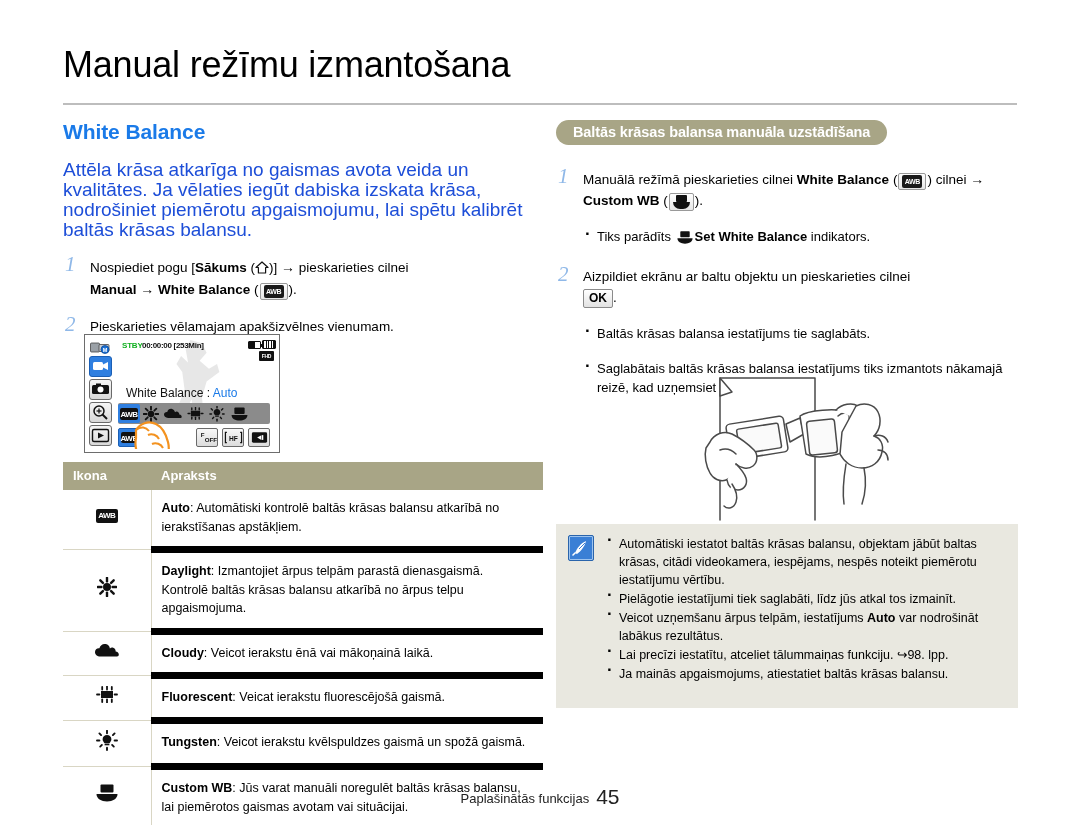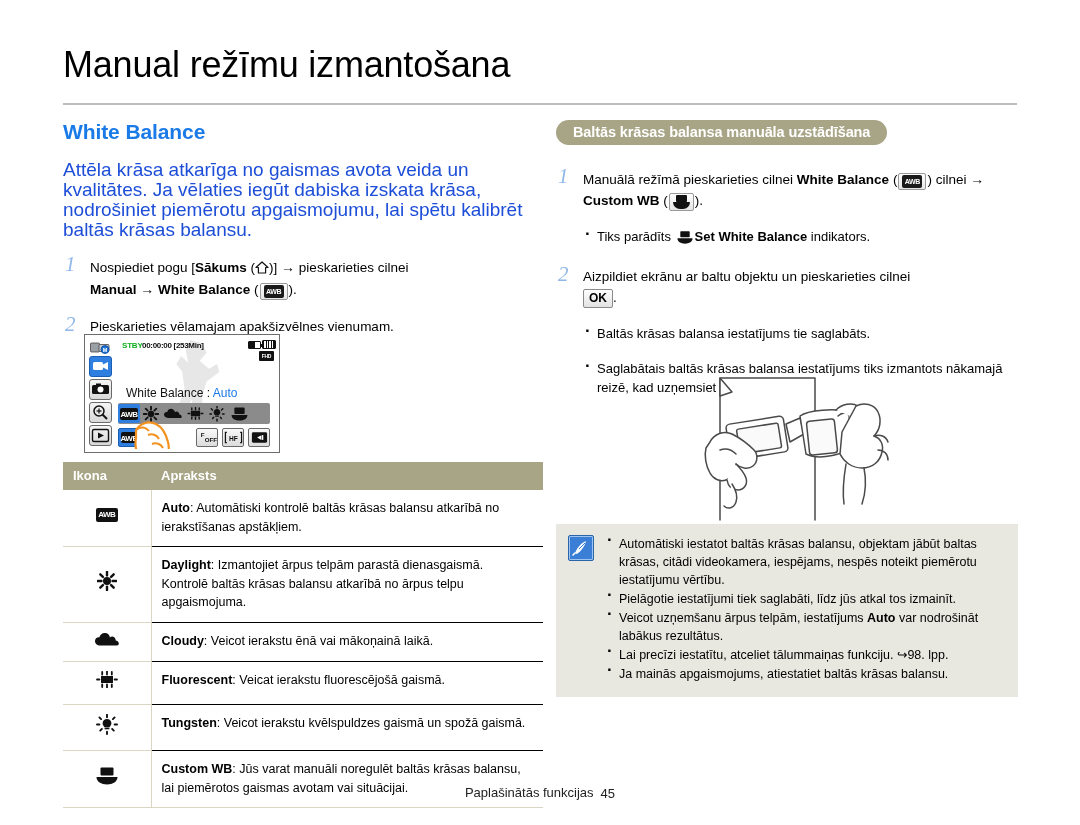--- a/index.html
+++ b/index.html
@@ -304,21 +304,21 @@
     text-align: left;
     padding: 6px 10px 7px 10px;
     font-size: 13px;
     border: none;
   }
   .tbl th.c1 { width: 88px; }
   .tbl td {
     padding: 9px 10px 10px 10px;
     vertical-align: top;
     line-height: 18.5px;
-    border-bottom: 1px solid #000000;
+    border-bottom: 7px solid #000000;
   }
   .tbl td.ic {
     width: 88px;
     text-align: center;
     vertical-align: middle;
     border-right: 1px solid #d9d6c4;
     border-bottom: 1px solid #d9d6c4;
   }
   .tbl tr:last-child td { border-bottom: 1px solid #d9d6c4; }
   .tbl td b { font-weight: 700; }
@@ -331,21 +331,21 @@
     font-size:8px; font-weight:700; line-height:14px; text-align:center;
     letter-spacing:-0.5px;
   }
 
   
   .note {
     position: absolute;
     left: 556px; top: 524px;
     width: 462px;
     background: #e9e8e0;
-    padding: 11px 12px 13px 12px;
+    padding: 11px 12px 24px 12px;
     display: flex;
     gap: 10px;
   }
   .note-icon {
     width: 26px; height: 26px;
     flex: 0 0 26px;
     background: #3a7fd5;
     border: 1px solid #2a64ab;
     border-radius: 2px;
     position: relative;
@@ -376,21 +376,21 @@
   
   .footer {
     position: absolute;
     left: 0; right: 0;
     top: 785px;
     text-align: center;
     font-size: 13px;
     color: #222;
   }
   .footer .pg {
-    font-size: 13px;
+    font-size: 21px;
     margin-left: 7px;
     vertical-align: -1px;
   }
 </style>
 </head>
 <body>
 
 <div class="page-title">Manual režīmu izmantošana</div>
 <div class="title-rule"></div>
 

